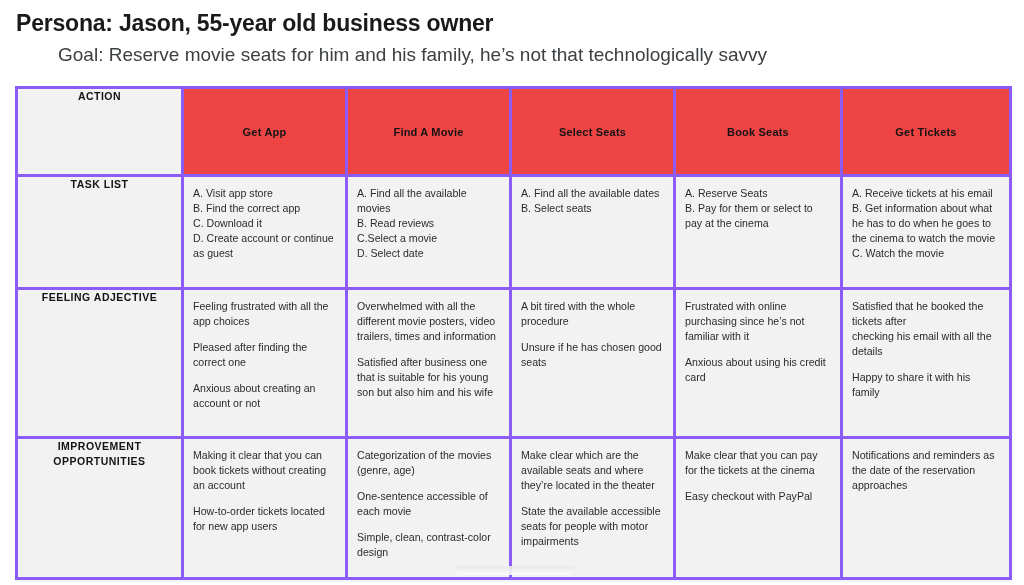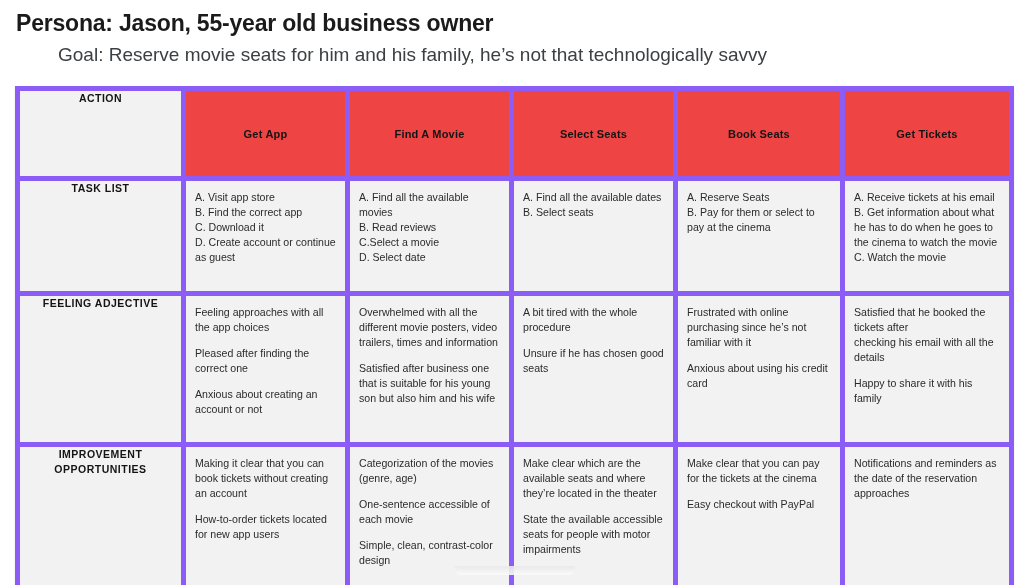--- a/index.html
+++ b/index.html
@@ -48,21 +48,21 @@
     left: 15px;
     top: 86px;
     width: 993px;
     height: 479px;
     border-collapse: collapse;
     table-layout: fixed;
     background: #f2f2f2;
     box-shadow: 0 1px 2px rgba(0,0,0,0.10);
   }
   .journey-table td {
-    border: 5px solid #8b5cf6;
+    border: 3px solid #8b5cf6;
     vertical-align: top;
     background: #f2f2f2;
     padding: 0;
   }
   .col-label { width: 166px; }
   .col-stage { width: 164px; }
   .col-stage-wide { width: 167px; }
   .col-stage-last { width: 169px; }
 
   tr.header-row td { height: 85px; }
@@ -177,21 +177,21 @@
 B. Get information about what he has to do when he goes to the cinema to watch the movie
 C. Watch the movie</p>
             </div>
         </td>
       </tr>
 
       <tr class="row-feeling">
         <td class="row-label">FEELING ADJECTIVE</td>
         <td>
           <div class="cell-body">
-            <p>Feeling approaches with all the app choices</p>
+            <p>Feeling frustrated with all the app choices</p>
             <p>Pleased after finding the correct one</p>
             <p>Anxious about creating an account or not</p>
           </div>
         </td>
         <td>
           <div class="cell-body">
             <p>Overwhelmed with all the different movie posters, video trailers, times and information</p>
             <p>Satisfied after business one that is suitable for his young son but also him and his wife</p>
           </div>
         </td>

